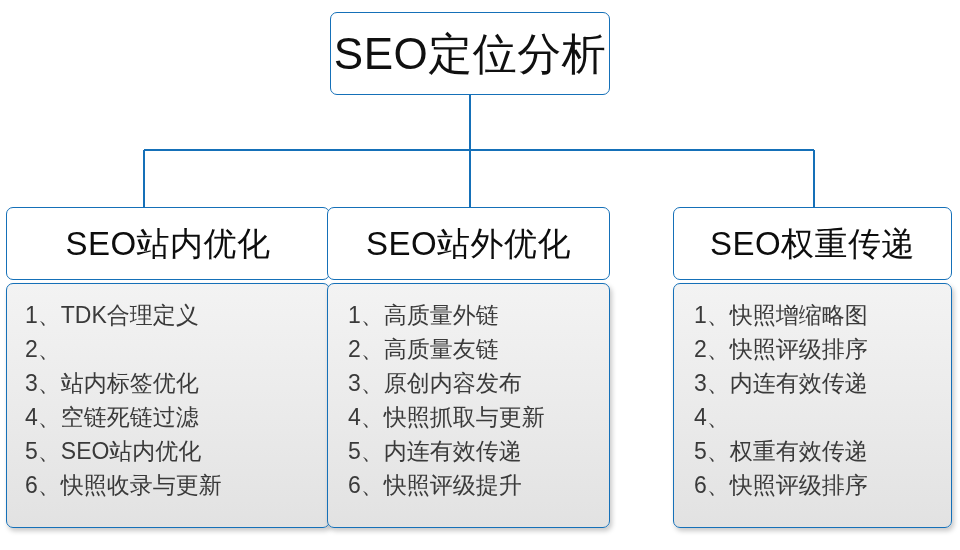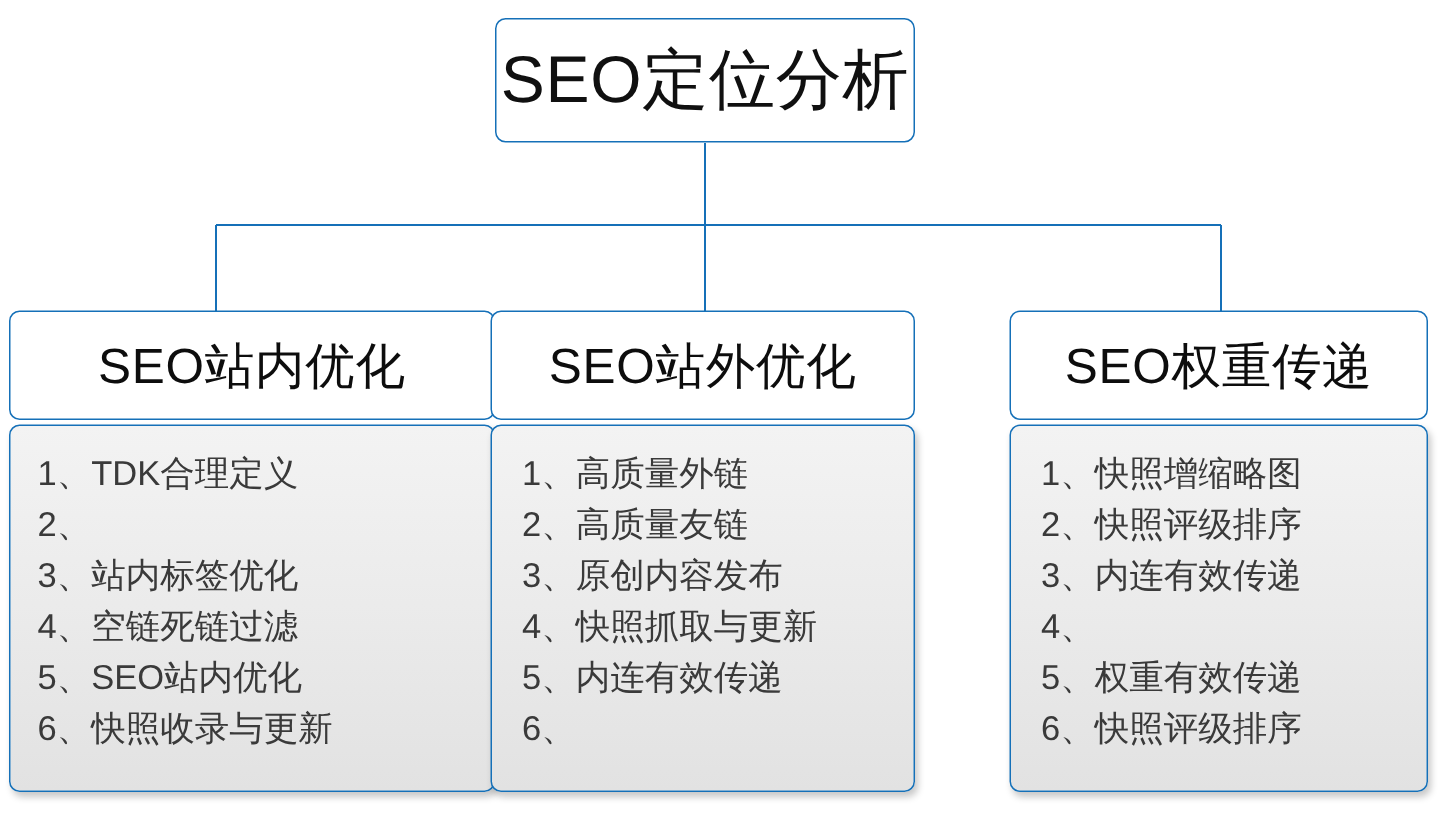--- a/index.html
+++ b/index.html
@@ -159,20 +159,21 @@
         <li class="item">
           <span class="item-num">4、</span>
           <span class="item-text">快照抓取与更新</span>
         </li>
         <li class="item">
           <span class="item-num">5、</span>
           <span class="item-text">内连有效传递</span>
         </li>
         <li class="item">
           <span class="item-num">6、</span>
+          <span class="item-text">快照评级提升</span>
         </li>
       </ul>
     </div>
   </div>
 
   <div class="card col3">
     <div class="card-head" style="border-color: rgb(21, 112, 184);">
       <span class="card-head-label">SEO权重传递</span>
     </div>
     <div class="card-body" style="border-color: rgb(21, 112, 184);">

